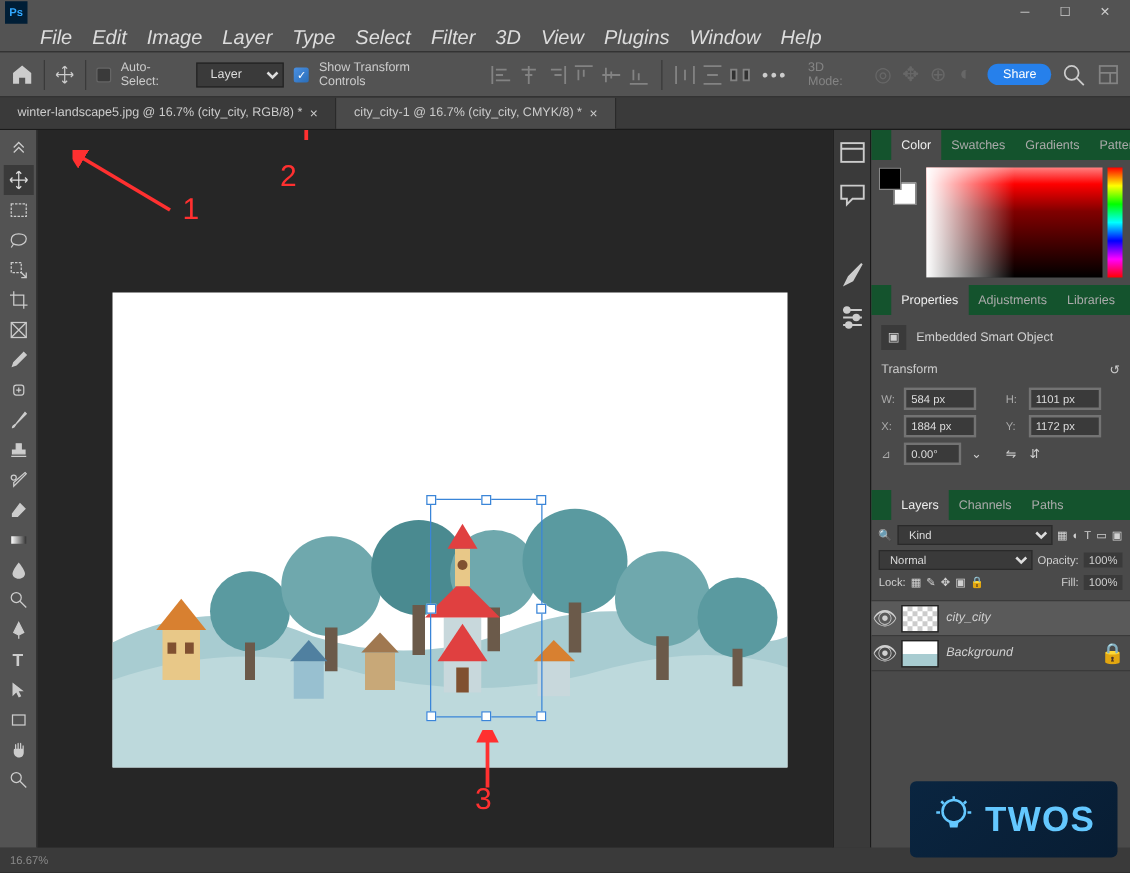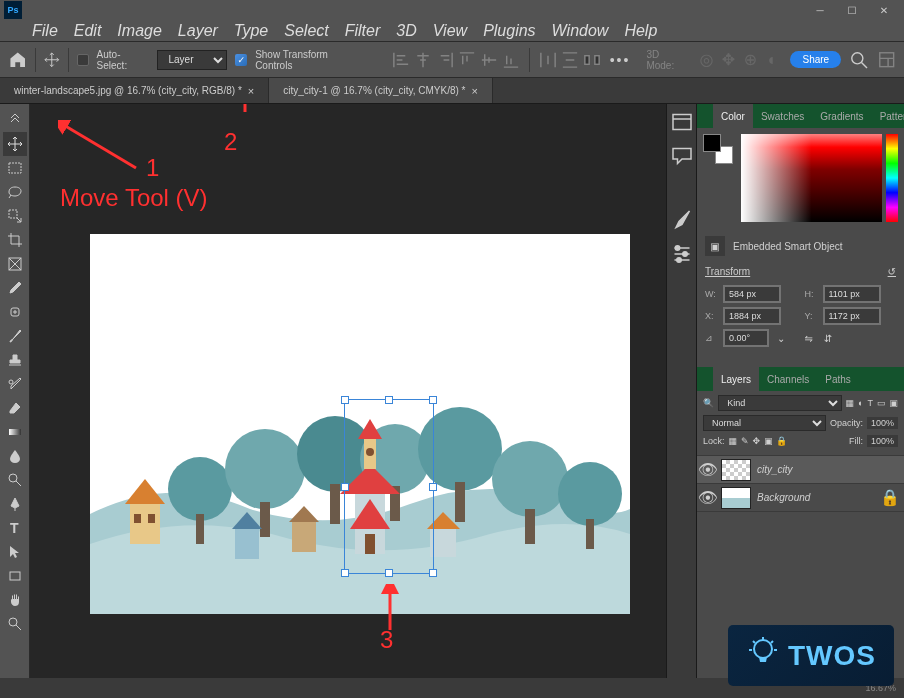--- a/index.html
+++ b/index.html
@@ -72,40 +72,40 @@
 .fg-sw { position: absolute; width: 18px; height: 18px; background: #000; border: 1px solid #888; top: 0; left: 0; z-index: 2; }
 .bg-sw { position: absolute; width: 18px; height: 18px; background: #fff; border: 1px solid #888; bottom: 0; right: 0; }
 .gradient-area { flex: 1; background: linear-gradient(to bottom, #ff8080 0%, #ff0000 15%, #800000 40%, #000 100%); position: relative; }
 .gradient-area::before { content: ''; position: absolute; inset: 0; background: linear-gradient(to right, white, transparent 50%); }
 .hue-strip { width: 12px; background: linear-gradient(to bottom, red, yellow, lime, cyan, blue, magenta, red); }
 
 .properties-panel { padding: 8px; font-size: 10px; }
 .prop-header { display: flex; align-items: center; gap: 8px; margin-bottom: 10px; }
 .prop-icon { width: 20px; height: 20px; background: #3a3a3a; display: flex; align-items: center; justify-content: center; }
 .prop-section { margin-bottom: 12px; }
-.prop-title { font-size: 10px; color: #ccc; margin-bottom: 8px; display: flex; justify-content: space-between; text-decoration: underline; }
+.prop-title { font-size: 10px; color: #ccc; margin-bottom: 8px; display: flex; justify-content: space-between; }
 .prop-row { display: flex; gap: 8px; margin-bottom: 4px; align-items: center; }
 .prop-field { display: flex; align-items: center; gap: 4px; flex: 1; }
 .prop-label { color: #aaa; font-size: 9px; width: 14px; }
 .prop-input { background: #3a3a3a; border: 2px solid #737373; color: #ddd; font-size: 9px; padding: 2px 4px; width: 58px; }
 .prop-input.sm { width: 46px; }
 
 .layers-panel { flex: 1; display: flex; flex-direction: column; }
 .layers-controls { padding: 4px 6px; border-bottom: 1px solid #3a3a3a; }
 .layers-row { display: flex; align-items: center; gap: 4px; font-size: 9px; margin-bottom: 4px; }
 .layers-row select { background: #3a3a3a; color: #ddd; border: 1px solid #2a2a2a; font-size: 9px; padding: 1px 4px; flex: 1; }
 .layers-row .val { background: #3a3a3a; padding: 1px 4px; }
 .layer-list { flex: 1; background: #4a4a4a; overflow: auto; }
 .layer-item { display: flex; align-items: center; height: 28px; border-bottom: 1px solid #3a3a3a; padding: 0 4px; gap: 6px; }
 .layer-item.selected { background: #5a5a5a; }
 .layer-eye { width: 14px; height: 14px; display: flex; align-items: center; justify-content: center; }
 .layer-thumb { width: 30px; height: 22px; background: #888; border: 1px solid #222; display: flex; align-items: center; justify-content: center; font-size: 7px; }
 .layer-name { font-size: 10px; font-style: italic; }
 
-.statusbar { height: 20px; background: #3a3a3a; font-size: 9px; color: #888; display: flex; align-items: center; padding: 0 8px; justify-content: flex-end; }
+.statusbar { height: 20px; background: #3a3a3a; font-size: 9px; color: #888; display: flex; align-items: center; padding: 0 8px; }
 
 
 .twos-badge { position: absolute; right: 10px; bottom: 12px; background: linear-gradient(135deg, #0a2540, #081d33); padding: 10px 18px; border-radius: 5px; display: flex; align-items: center; gap: 8px; }
 .twos-badge .bulb { font-size: 28px; }
 .twos-badge .txt { font-size: 28px; font-weight: 900; color: #64c8ff; letter-spacing: 1px; }
 </style>
 </head>
 <body>
 
 <div class="titlebar">
@@ -428,21 +428,20 @@
 
     <svg class="arrow" style="left:28px; top:16px;" width="80" height="50">
       <defs>
           <marker id="ah1" markerWidth="10" markerHeight="10" refX="2" refY="3" orient="auto">
             <path d="M0 0 L6 3 L0 6 Z" fill="#ff3030"></path>
           </marker>
         </defs>
       <line x1="78" y1="48" x2="4" y2="4" stroke="#ff3030" stroke-width="3" marker-end="url(#ah1)"></line>
     </svg>
     <div class="annotation-num" style="left:116px; top:50px;">1</div>
-    <div class="annotation-text" style="left:30px; top:80px;">Move Tool (V)</div>
 
     <svg class="arrow" style="left:205px; top:-30px;" width="40" height="40">
       <defs>
           <marker id="ah2" markerWidth="10" markerHeight="10" refX="2" refY="3" orient="auto">
             <path d="M0 0 L6 3 L0 6 Z" fill="#ff3030"></path>
           </marker>
         </defs>
       <line x1="10" y1="38" x2="10" y2="4" stroke="#ff3030" stroke-width="3" marker-end="url(#ah2)"></line>
     </svg>
     <div class="annotation-num" style="left:194px; top:24px;">2</div>
@@ -498,20 +497,25 @@
       <div class="swatch-group">
         <div class="fg-bg">
           <div class="fg-sw"></div>
           <div class="bg-sw"></div>
         </div>
       </div>
       <div class="gradient-area"></div>
       <div class="hue-strip"></div>
     </div>
 
+    <div class="panel-tabs">
+      <div class="panel-tab active">Properties</div>
+      <div class="panel-tab">Adjustments</div>
+      <div class="panel-tab">Libraries</div>
+    </div>
     <div class="properties-panel">
       <div class="prop-header">
         <div class="prop-icon">▣</div>
         <span>Embedded Smart Object</span>
       </div>
       <div class="prop-section">
         <div class="prop-title">
           <span>Transform</span>
           <span>↺</span>
         </div>

